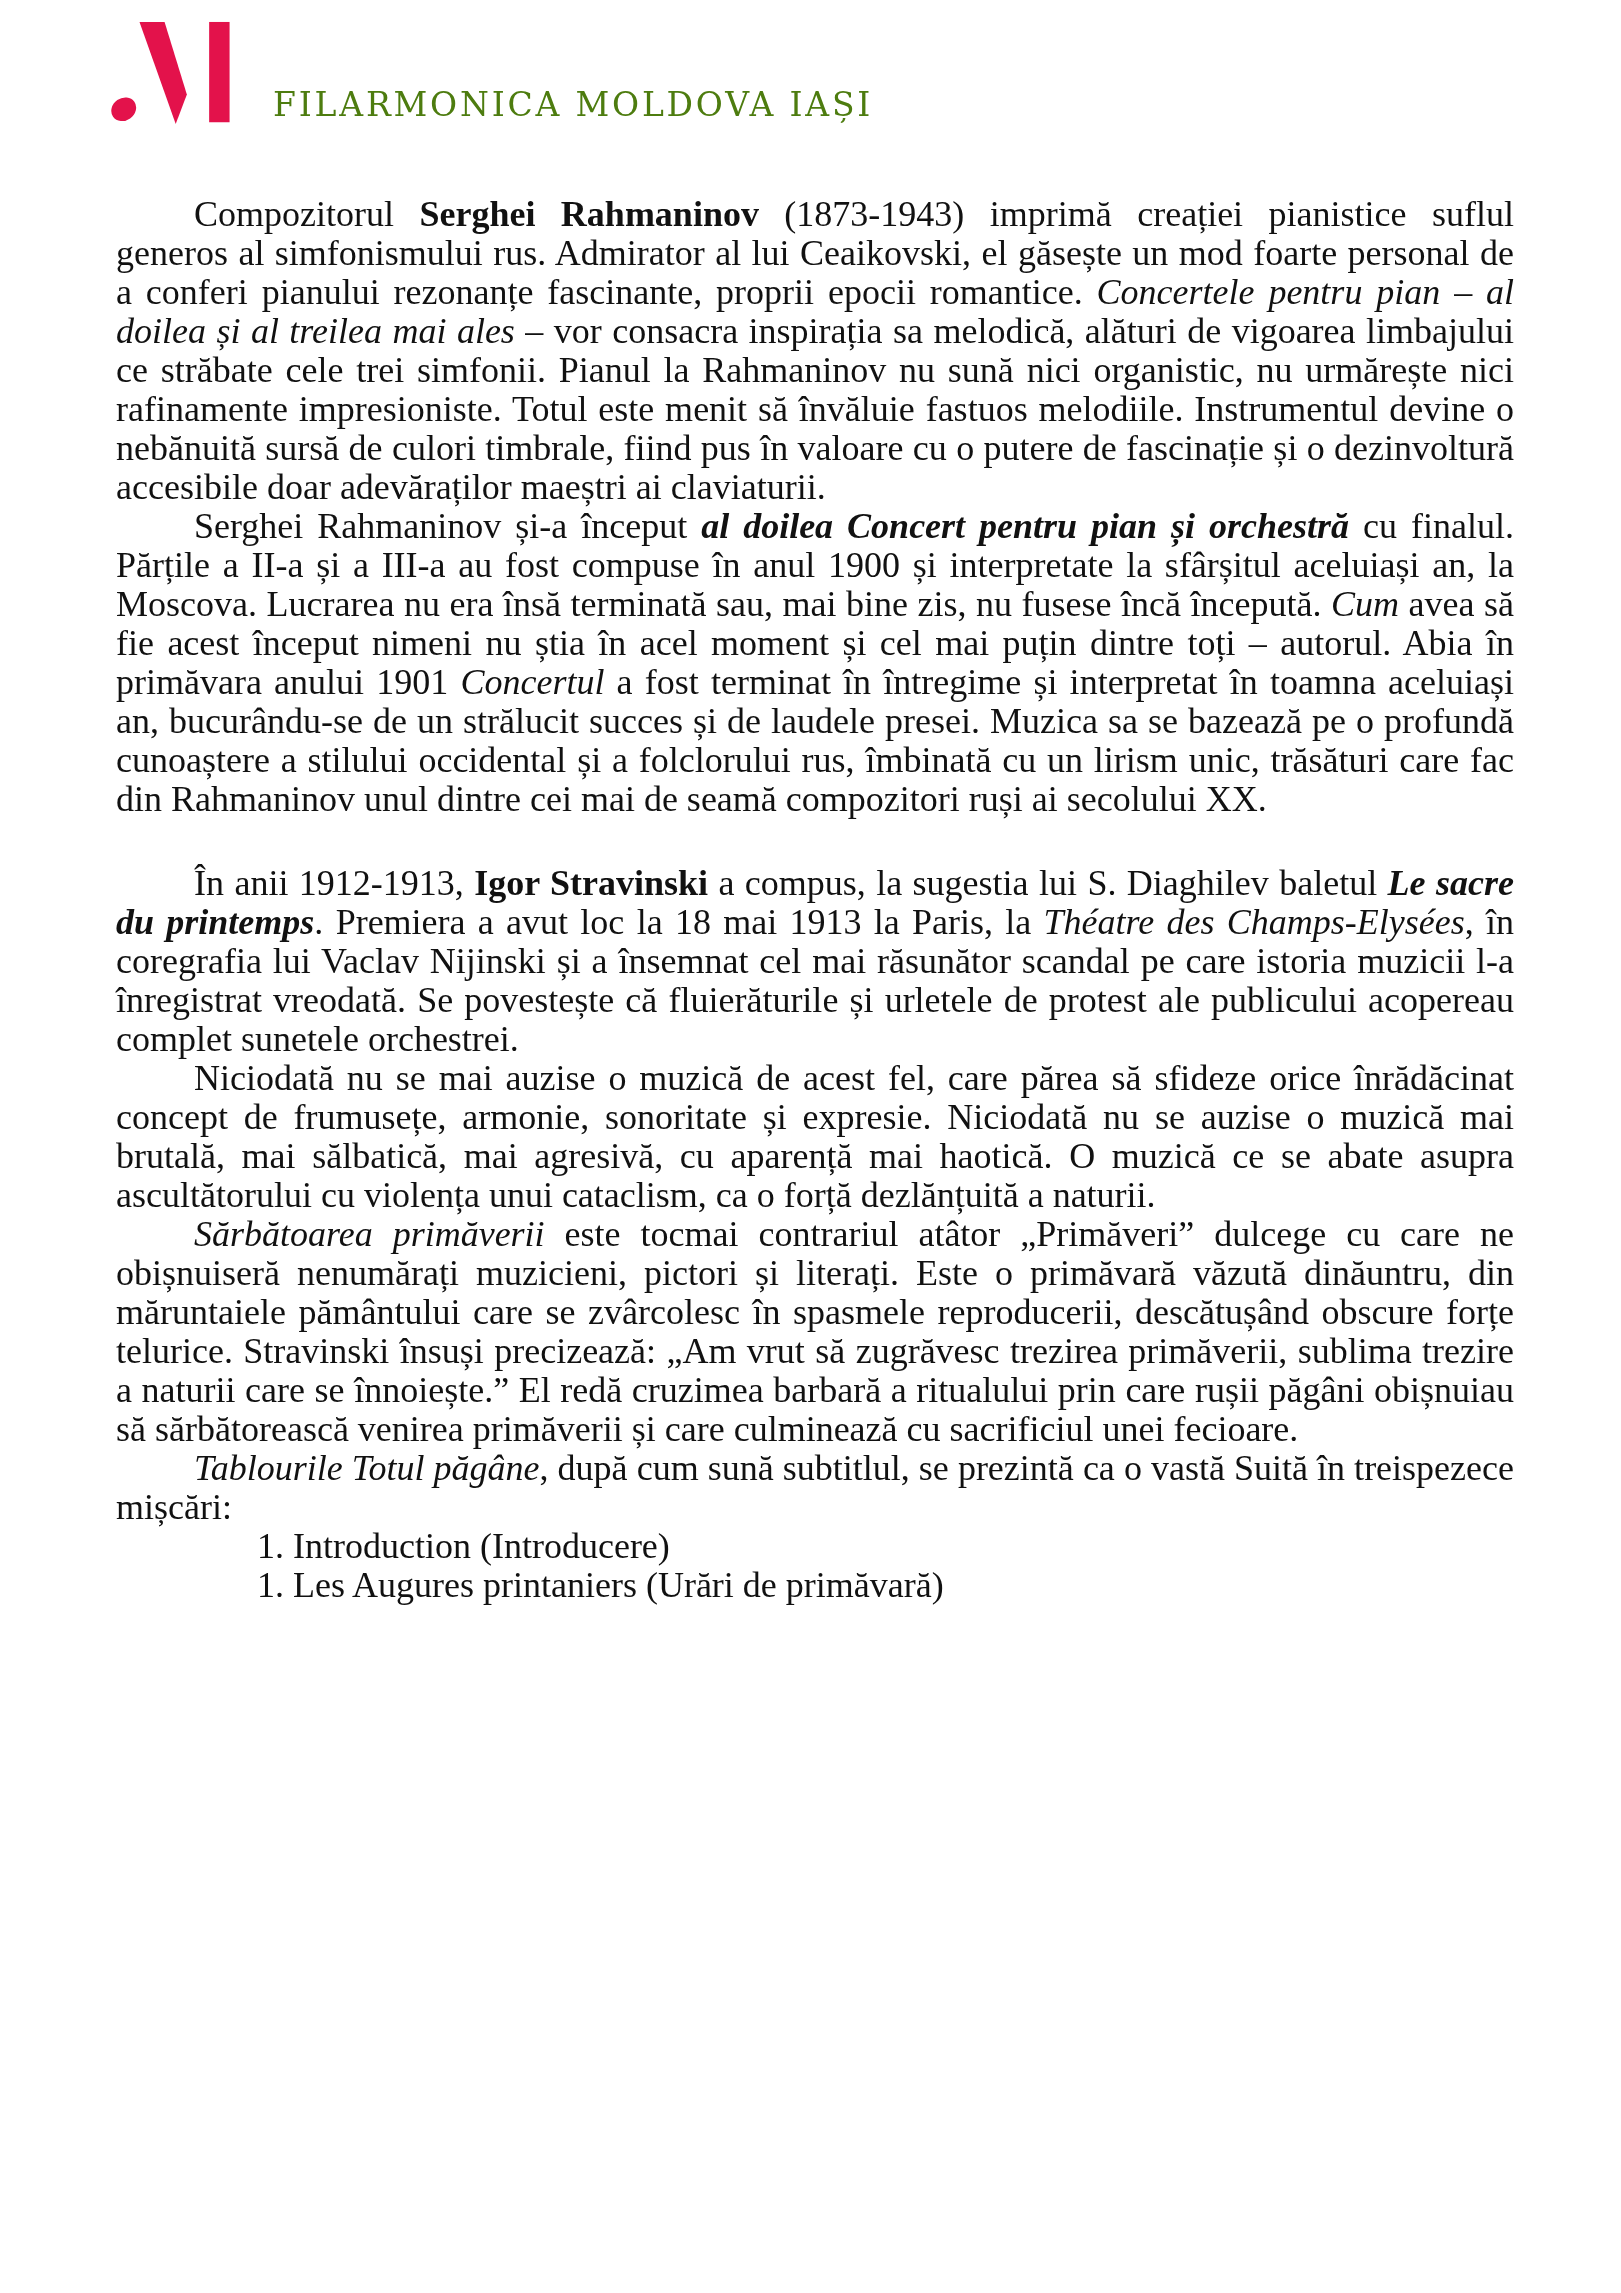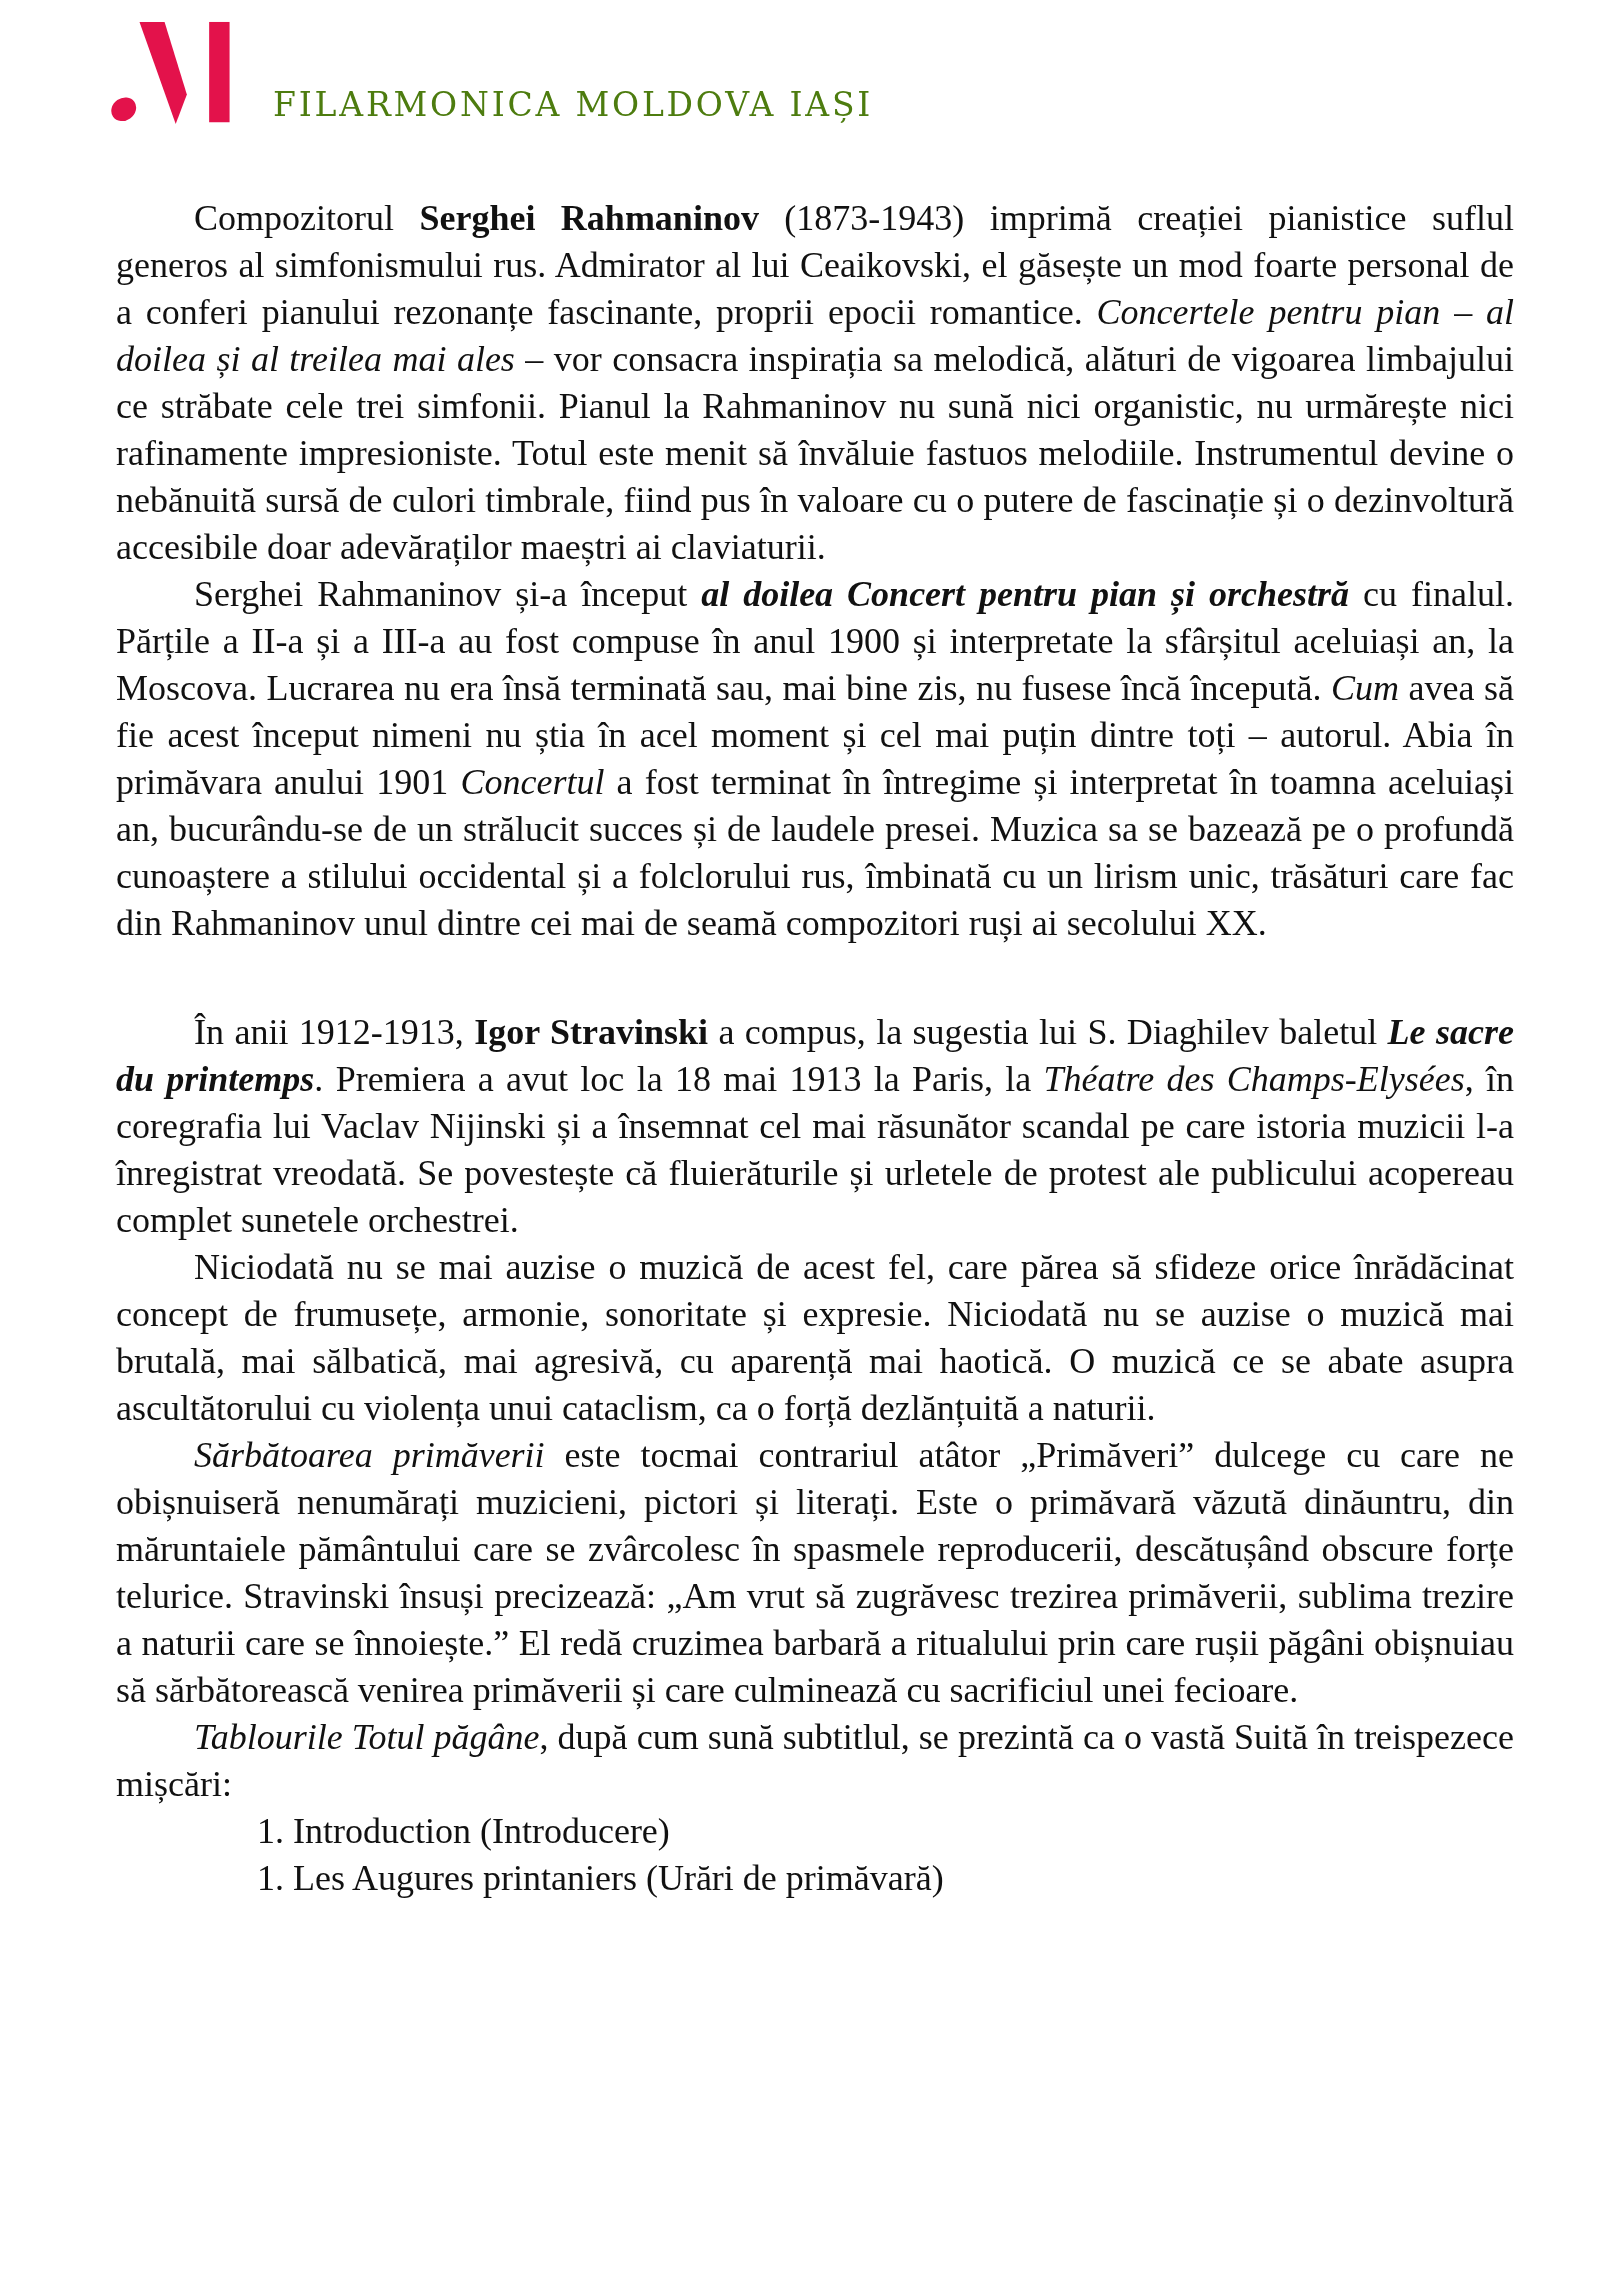--- a/index.html
+++ b/index.html
@@ -1,21 +1,21 @@
 <!DOCTYPE html>
 <html style="font-size:15px"><head>
 <meta charset="utf-8">
 <style>
   html, body { margin:0; padding:0; background:#ffffff; }
   body { width:1621px; height:2294px; position:relative; overflow:hidden; }
   .logo { position:absolute; left:107px; top:20.4px; width:130px; height:107px; }
   .org-name { position:absolute; left:273px; top:85px; font-family:"DejaVu Serif", serif; font-size:33px; letter-spacing:2.8px; color:#4d7c0f; white-space:nowrap; }
-  .content { position:absolute; left:116px; top:195px; width:1398px; font-family:"Liberation Serif", "DejaVu Serif", serif; font-size:36px; line-height:47px; color:#111111; }
+  .content { position:absolute; left:116px; top:195px; width:1398px; font-family:"Liberation Serif", "DejaVu Serif", serif; font-size:36px; line-height:39px; color:#111111; }
   .content p { margin:0; text-align:justify; text-indent:78px; }
-  .content p.gap { margin-top:62px; }
+  .content p.gap { margin-top:45px; }
   .content b { font-weight:bold; }
   .content i { font-style:italic; }
   .list-head { padding-left:78px; text-indent:0 !important; text-align:left !important; }
   .list-item { padding-left:141px; text-indent:0 !important; text-align:left !important; }
 </style>
 </head>
 <body>
 
 <svg class="logo" viewBox="0 0 140 115" xmlns="http://www.w3.org/2000/svg">
   <polygon points="35,2 62,2 86,80 74,112" fill="#e3124b"></polygon>

